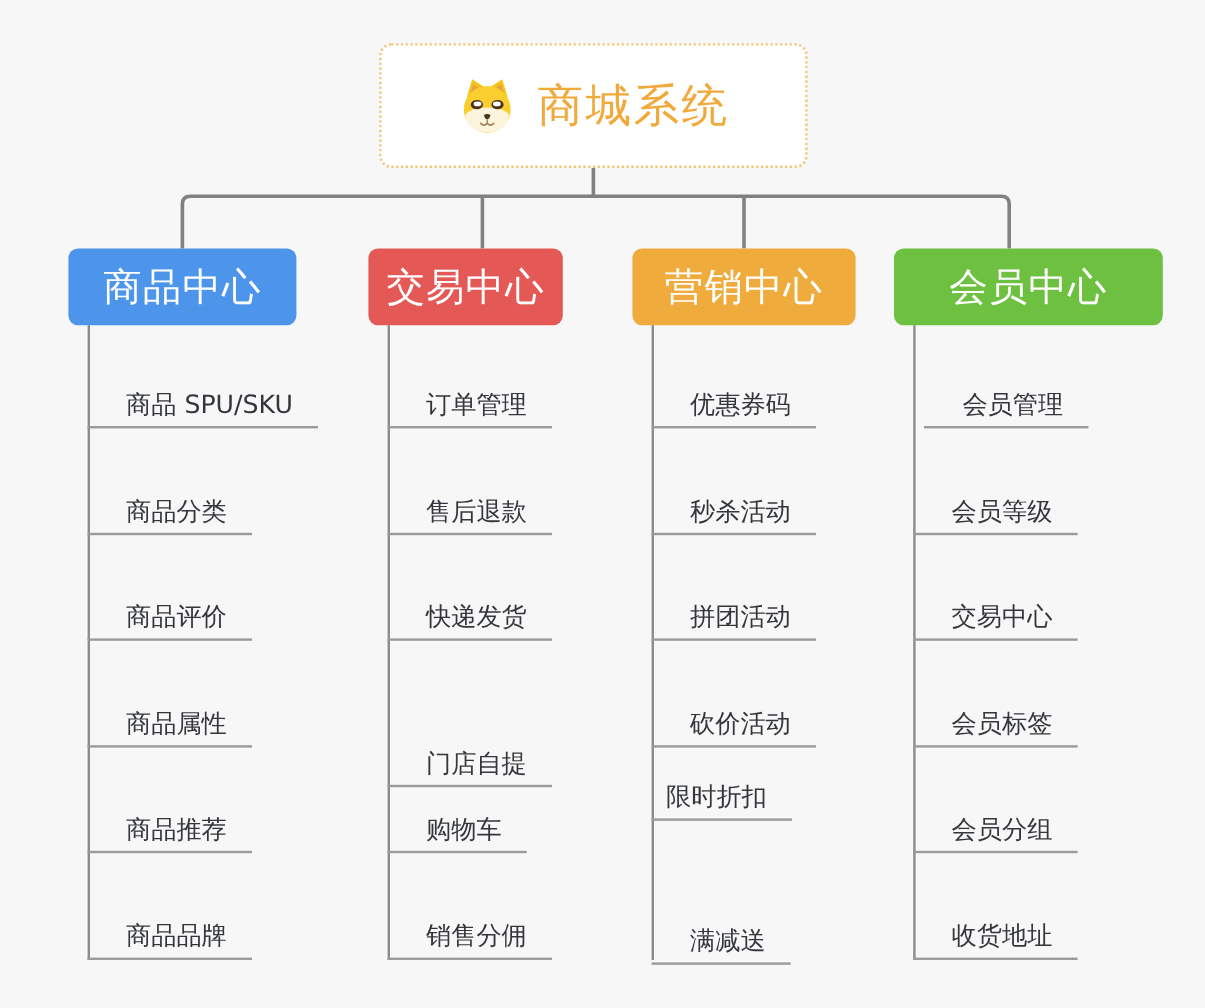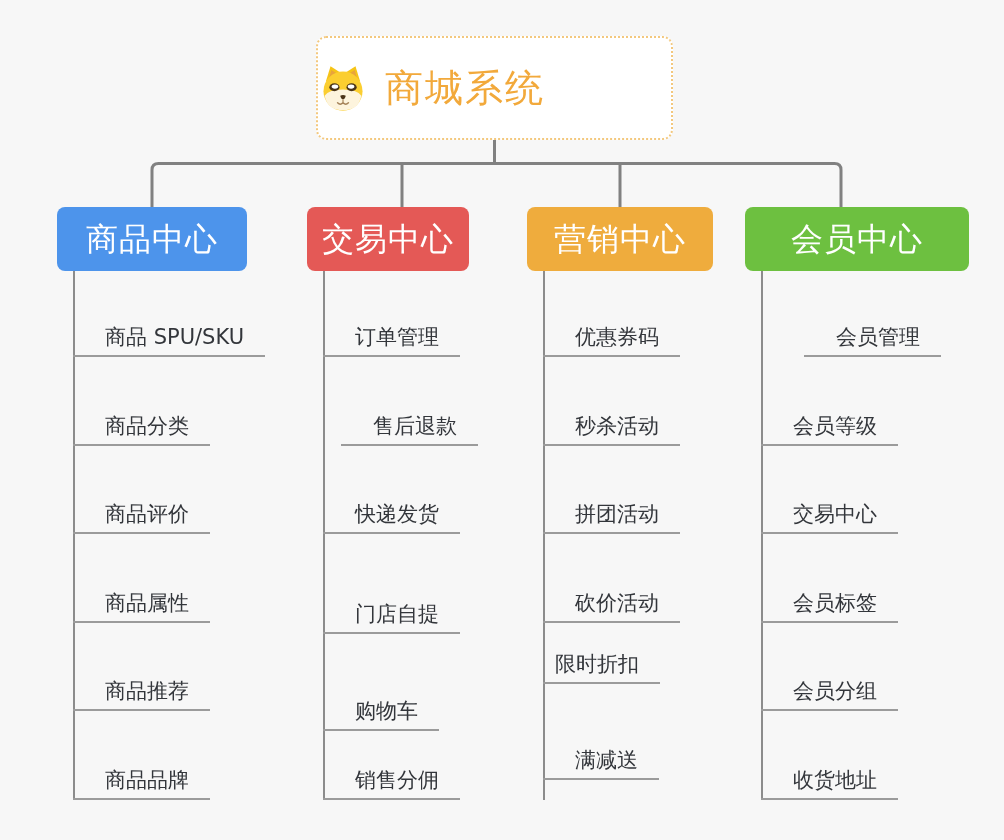--- a/index.html
+++ b/index.html
@@ -29,21 +29,21 @@
   .root-node {
     position: absolute;
     left: 316px; top: 36px;
     width: 357px; height: 104px;
     background: #ffffff;
     border: 2px dotted #f3c87e;
     border-radius: 10px;
     box-sizing: border-box;
     display: flex;
     align-items: center;
-    justify-content: flex-start;
+    justify-content: center;
     gap: 17px;
   }
   .root-title {
     font-size: 38px;
     letter-spacing: 2px;
     color: #f2a93b;
     white-space: nowrap;
   }
   .root-icon { width: 50px; height: 50px; flex: 0 0 auto; }
   
@@ -122,34 +122,34 @@
     <div class="trunk" style="left: 73px;"></div>
     <div class="sub-item" style="left: 73px; top: 325px;">商品 SPU/SKU</div>
     <div class="sub-item" style="left: 73px; top: 413.5px;">商品分类</div>
     <div class="sub-item" style="left: 73px; top: 502px;">商品评价</div>
     <div class="sub-item" style="left: 73px; top: 590.5px;">商品属性</div>
     <div class="sub-item" style="left: 73px; top: 767.5px;">商品品牌</div>
     <div class="sub-item" style="left: 73px; top: 679px;">商品推荐</div>
     <div class="branch-box" style="left: 307px; width: 162px; background: rgb(228, 89, 86);">交易中心</div>
     <div class="trunk" style="left: 323px;"></div>
     <div class="sub-item" style="left: 323px; top: 325px;">订单管理</div>
-    <div class="sub-item" style="left: 323px; top: 413.5px; margin-left: 18px;">售后退款</div>
+    <div class="sub-item" style="left: 323px; top: 413.5px;">售后退款</div>
     <div class="sub-item" style="left: 323px; top: 502px;">快递发货</div>
-    <div class="sub-item" style="left: 323px; top: 602px;">门店自提</div>
-    <div class="sub-item" style="left: 323px; top: 699px; text-align: center;">购物车</div>
+    <div class="sub-item" style="left: 323px; top: 624px;">门店自提</div>
+    <div class="sub-item" style="left: 323px; top: 679px; text-align: center;">购物车</div>
     <div class="sub-item" style="left: 323px; top: 767.5px;">销售分佣</div>
     <div class="branch-box" style="left: 527px; width: 186px; background: rgb(239, 172, 61);">营销中心</div>
     <div class="trunk" style="left: 543px;"></div>
     <div class="sub-item" style="left: 543px; top: 325px;">优惠券码</div>
     <div class="sub-item" style="left: 543px; top: 413.5px;">秒杀活动</div>
     <div class="sub-item" style="left: 543px; top: 502px;">拼团活动</div>
     <div class="sub-item" style="left: 543px; top: 590.5px;">砍价活动</div>
     <div class="sub-item" style="left: 543px; top: 652px; padding-left: 12px;">限时折扣</div>
-    <div class="sub-item" style="left: 543px; top: 748px;">满减送</div>
+    <div class="sub-item" style="left: 543px; top: 772px;">满减送</div>
     <div class="branch-box" style="left: 745px; width: 224px; background: rgb(109, 192, 64);">会员中心</div>
     <div class="trunk" style="left: 761px;"></div>
-    <div class="sub-item" style="left: 804px; top: 325px; text-align: right;">会员管理</div>
+    <div class="sub-item" style="left: 770px; top: 325px; text-align: right;">会员管理</div>
     <div class="sub-item" style="left: 761px; top: 413.5px;">会员等级</div>
     <div class="sub-item" style="left: 761px; top: 502px;">交易中心</div>
     <div class="sub-item" style="left: 761px; top: 590.5px;">会员标签</div>
     <div class="sub-item" style="left: 761px; top: 679px;">会员分组</div>
     <div class="sub-item" style="left: 761px; top: 767.5px;">收货地址</div>
   </div>
 
 </body></html>

